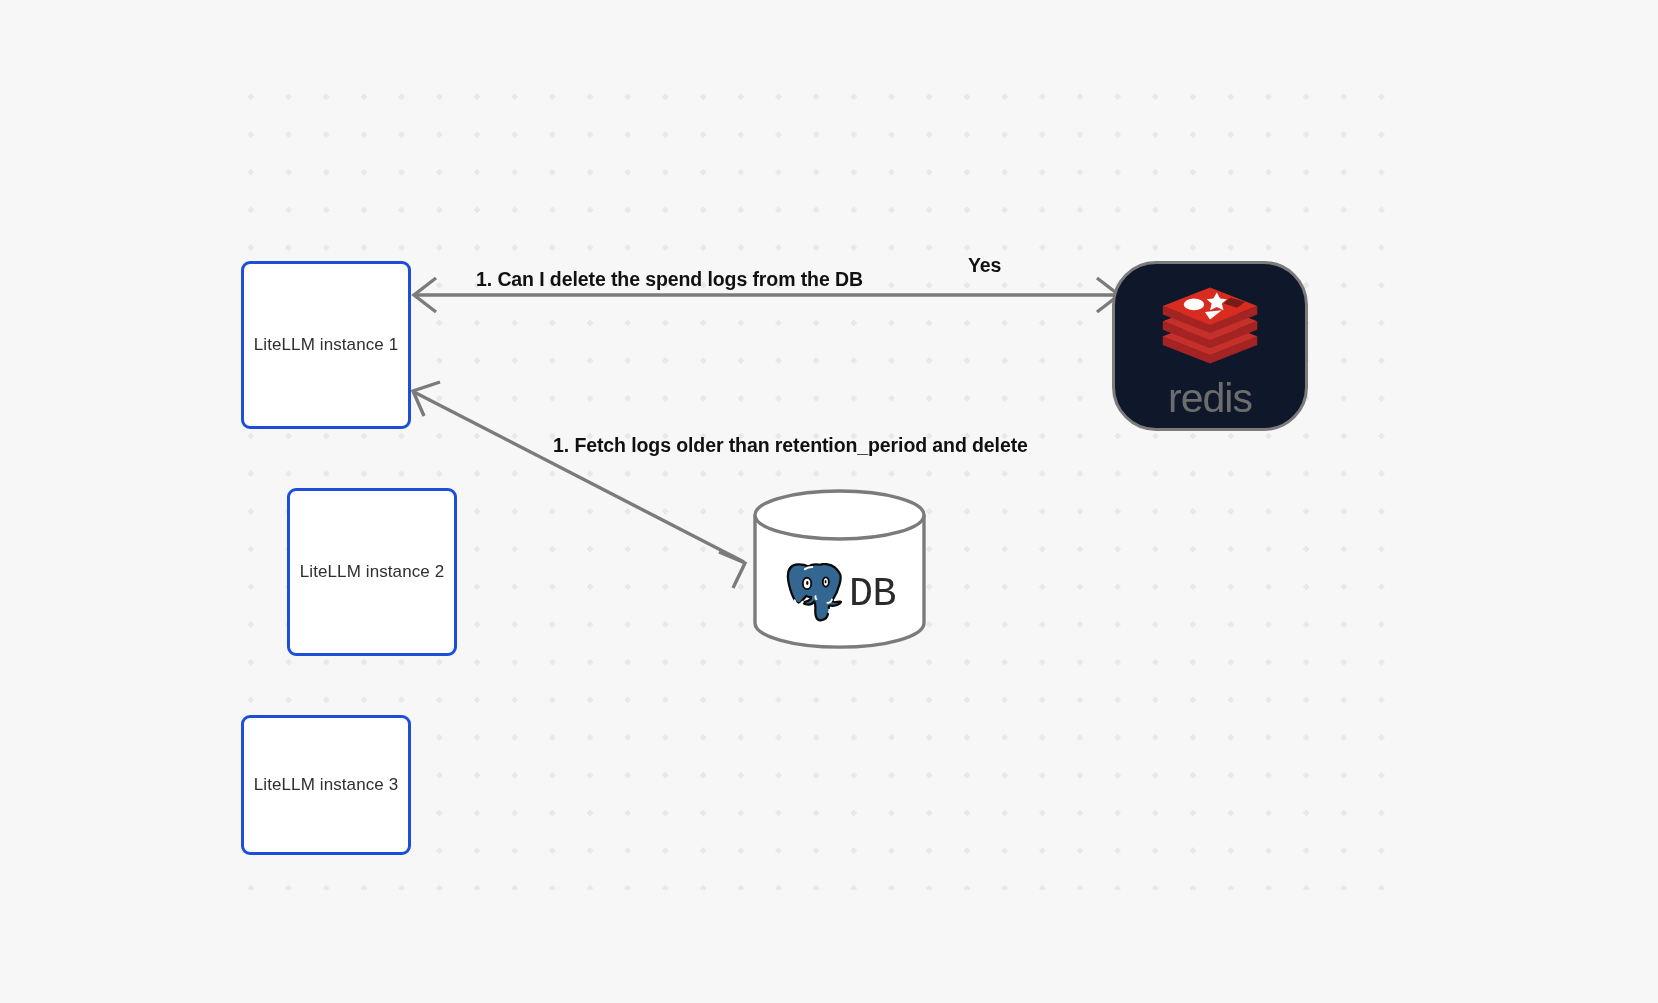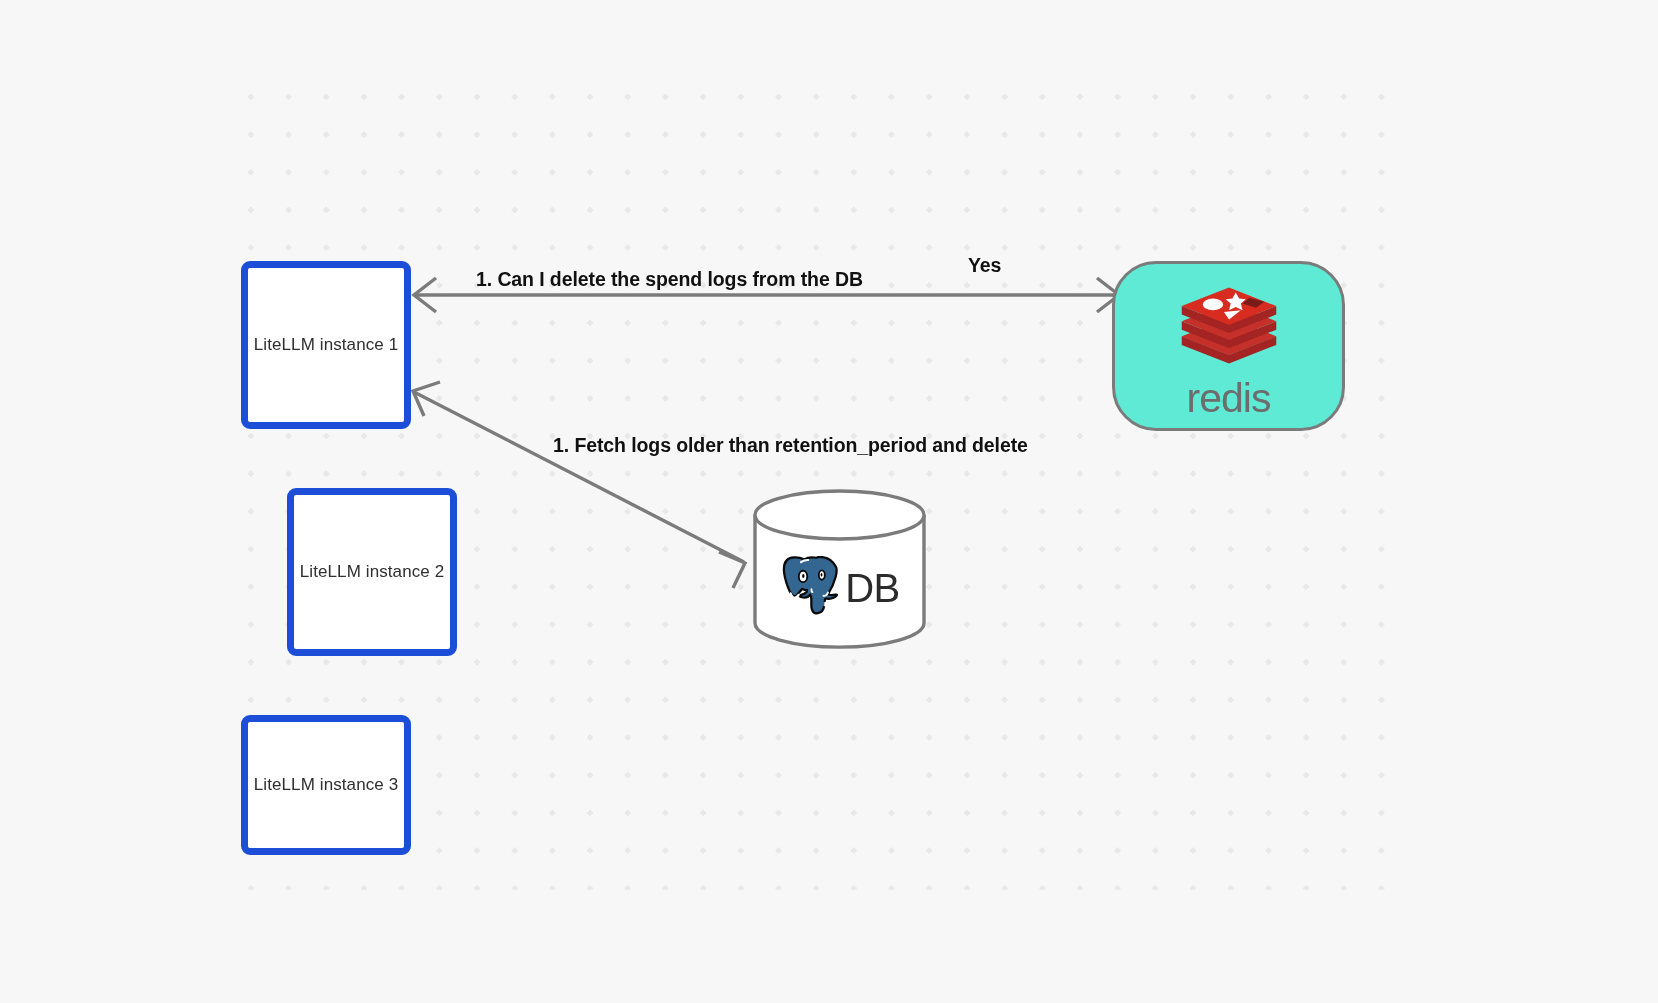--- a/index.html
+++ b/index.html
@@ -36,68 +36,69 @@
     left: 0; top: 0;
     width: 1658px;
     height: 1003px;
   }
 
   
   .node-box {
     position: absolute;
     box-sizing: border-box;
     background: #ffffff;
-    border: 7px solid #1d4ed8;
+    border: 3px solid #1d4ed8;
     border-radius: 9px;
     display: flex;
     align-items: center;
     justify-content: center;
   }
   .node-box .node-label {
     font-size: 17px;
     color: #2f2f2f;
     letter-spacing: 0.1px;
     font-weight: 400;
     text-align: center;
   }
   #node-litellm-1 { left: 241px; top: 261px; width: 170px; height: 168px; }
   #node-litellm-2 { left: 241px; top: 488px; width: 170px; height: 168px; margin-left: 46px; }
   #node-litellm-3 { left: 241px; top: 715px; width: 170px; height: 140px; }
 
   
   #node-redis {
     position: absolute;
     left: 1112px; top: 261px;
-    width: 233px; height: 170px;
+    width: 196px; height: 170px;
     box-sizing: border-box;
-    background: #5eead4;
+    background: #0f172a;
     border: 3px solid #7b7b7b;
     border-radius: 44px;
     display: flex;
     flex-direction: column;
     align-items: center;
     justify-content: center;
   }
   #redis-logo { display: block; }
 
   
   #node-db {
     position: absolute;
     left: 752px; top: 488px;
     width: 175px; height: 162px;
   }
   #db-contents {
     position: absolute;
-    left: 0; top: 0;
+    left: 0; top: 7px;
     width: 175px; height: 162px;
     display: flex;
     align-items: center;
     justify-content: center;
     padding-top: 38px;
     box-sizing: border-box;
+    font-family: Liberation Mono, monospace;
   }
   .db-inner {
     display: flex;
     align-items: center;
     justify-content: center;
     gap: 2px;
   }
   .db-text {
     font-size: 40px;
     font-weight: 400;

